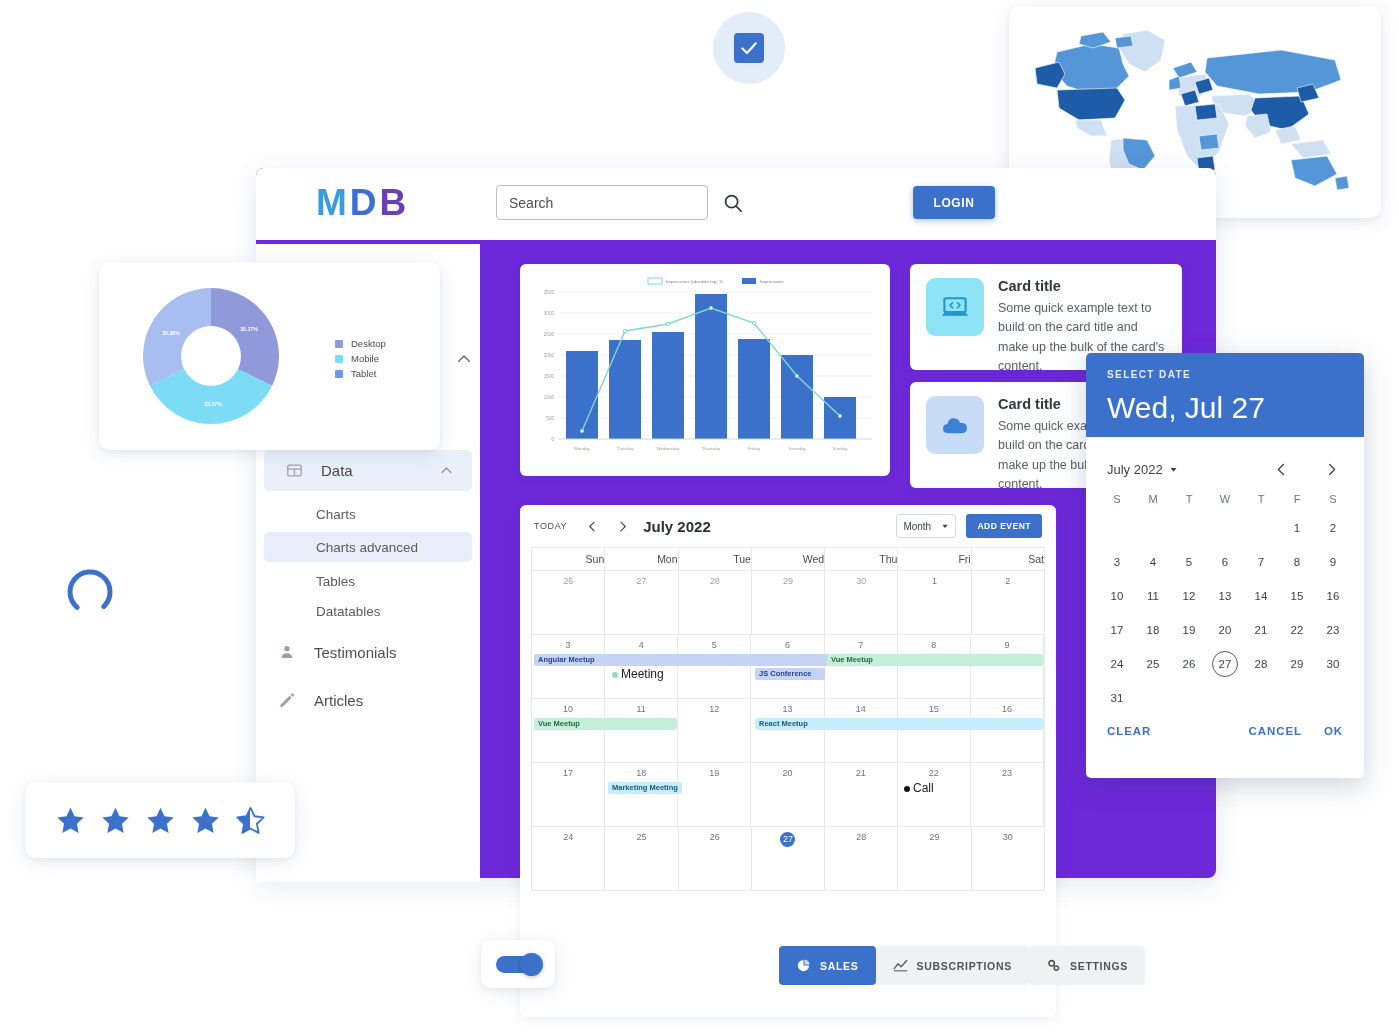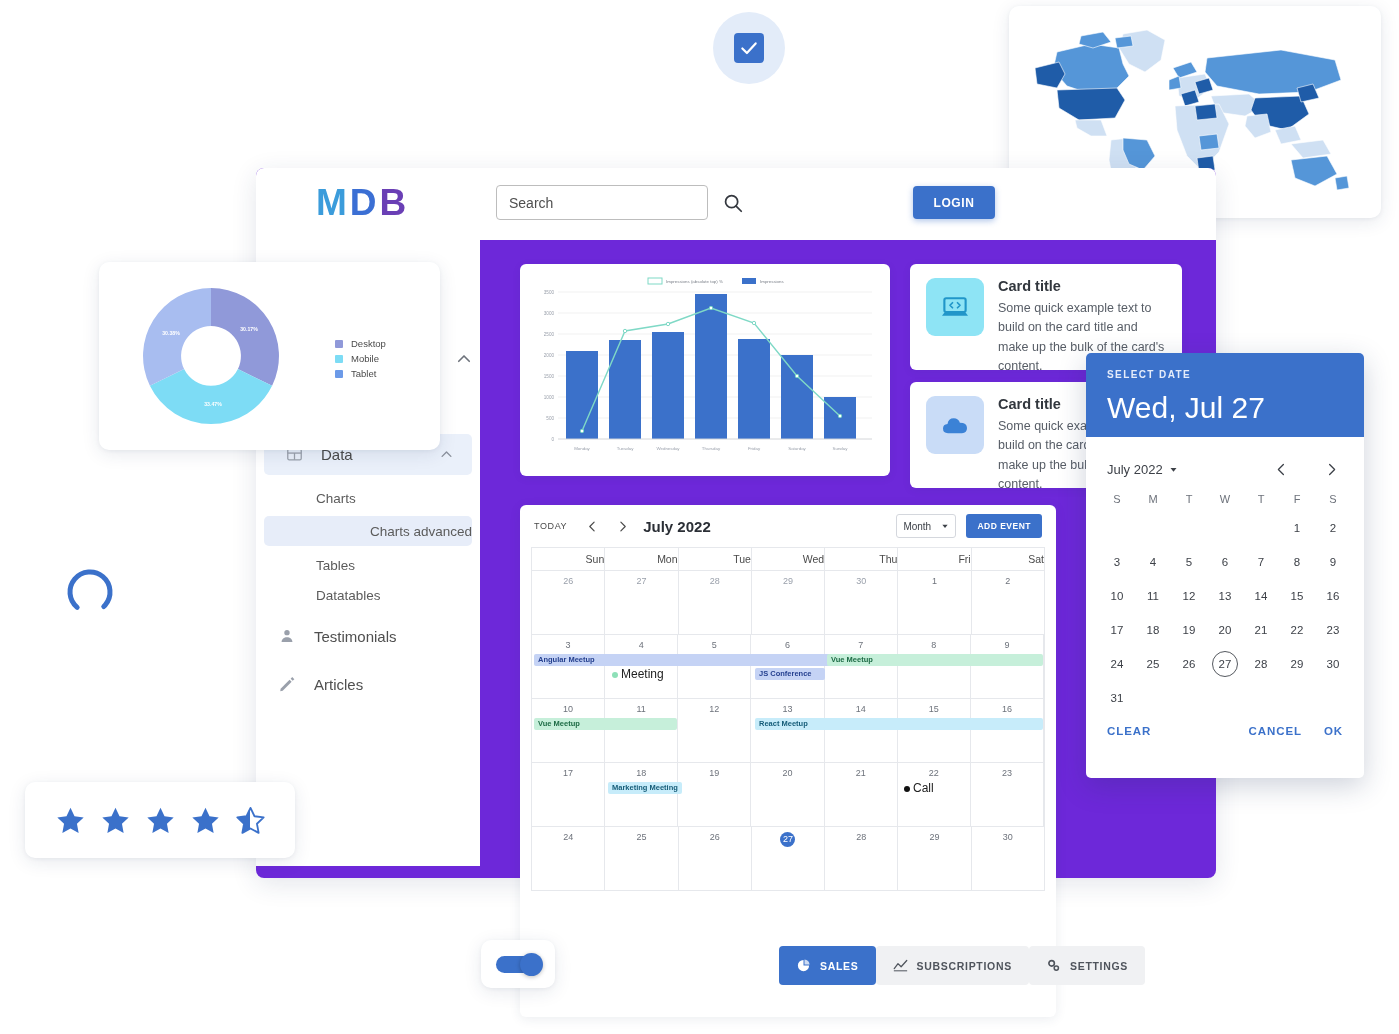--- a/index.html
+++ b/index.html
@@ -35,32 +35,32 @@
   #mdb-logo .b { color:#6a3fb5; }
   #search-input { position:absolute; left:240px; top:17px; width:212px; height:35px;
     border:1px solid #bdbdbd; border-radius:4px; padding:0 12px; font-size:14px; color:#4f4f4f;
     font-family:"Liberation Sans", sans-serif; background:#fff; outline:none; }
   #search-icon { position:absolute; left:466px; top:24px; width:22px; height:22px; cursor:pointer; }
   #login-button { position:absolute; left:657px; top:18px; width:82px; height:33px; background:#3b71ca;
     color:#fff; border:none; border-radius:4px; font-size:12px; font-weight:bold; letter-spacing:.6px;
     cursor:pointer; font-family:"Liberation Sans", sans-serif; box-shadow:0 2px 6px rgba(59,113,202,.4); }
 
   
-  #sidebar { position:absolute; left:0; top:60px; width:224px; height:638px; background:#fff; }
+  #sidebar { position:absolute; left:0; top:76px; width:224px; height:638px; background:#fff; }
   .side-item { display:flex; align-items:center; height:40px; padding-left:22px; font-size:15px;
     color:#4f4f4f; cursor:pointer; }
   .side-item .sicon { width:18px; height:18px; margin-right:18px; color:#9aa0ab; flex:none; }
   #side-data { position:absolute; left:8px; top:206px; width:208px; height:41px; background:#eaf0fa;
     border-radius:5px; display:flex; align-items:center; padding-left:22px; cursor:pointer; }
   #side-data .sicon { width:17px; height:17px; margin-right:18px; color:#9aa0ab; }
   #side-data .label { font-size:15px; color:#4a4a4a; }
   #side-data .chev { position:absolute; right:18px; width:15px; height:15px; color:#8b919c; }
   .sub-item { position:absolute; left:8px; width:208px; height:30px; display:flex; align-items:center;
     padding-left:52px; font-size:13.5px; color:#5b5b5b; cursor:pointer; border-radius:5px; }
-  .sub-item.active { background:#e7edf9;justify-content:flex-end; }
+  .sub-item.active { background:#e7edf9; }
 
   
   #barchart-card { position:absolute; left:264px; top:96px; width:370px; height:212px; background:#fff;
     border-radius:6px; box-shadow:0 2px 10px rgba(30,50,90,.07); }
   #barchart-svg { width:370px; height:212px; }
 
   
   .info-card { position:absolute; left:654px; width:272px; background:#fff; border-radius:6px;
     box-shadow:0 2px 10px rgba(30,50,90,.07); padding:14px 16px; display:flex; }
   .info-card .thumb { width:58px; height:58px; border-radius:9px; flex:none; margin-right:14px;

